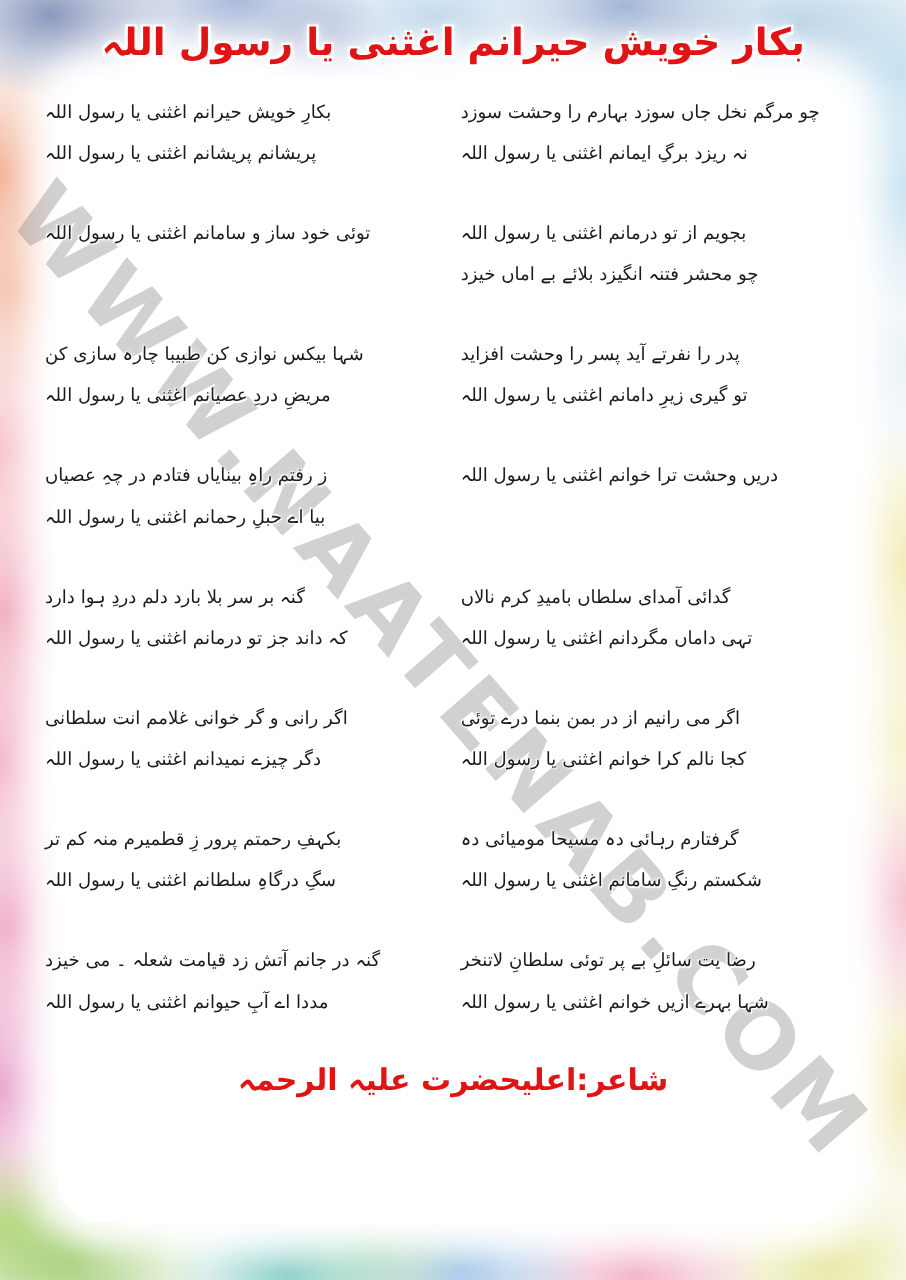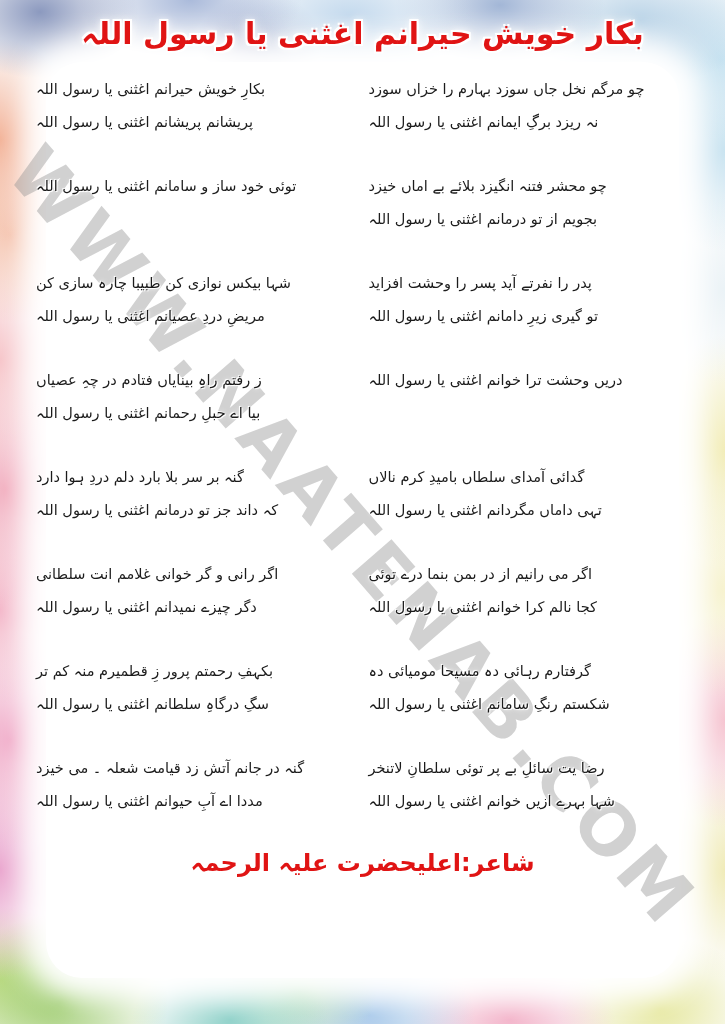--- a/index.html
+++ b/index.html
@@ -75,33 +75,33 @@
   <div class="paper"></div>
   <div class="watermark">WWW.NAATENAB.COM</div>
 
   <div class="content">
     <h1 class="title">بکار خویش حیرانم اغثنی یا رسول اللہ</h1>
 
     <div class="poem">
 
       <div class="row">
         <div class="half">
-          <div class="verse">چو مرگم نخل جاں سوزد بہارم را خزاں سوزد</div>
+          <div class="verse">چو مرگم نخل جاں سوزد بہارم را وحشت سوزد</div>
           <div class="verse">نہ ریزد برگِ ایمانم اغثنی یا رسول اللہ</div>
         </div>
         <div class="half">
           <div class="verse">بکارِ خویش حیرانم اغثنی یا رسول اللہ</div>
           <div class="verse">پریشانم پریشانم اغثنی یا رسول اللہ</div>
         </div>
       </div>
 
       <div class="row">
         <div class="half">
+          <div class="verse">بجویم از تو درمانم اغثنی یا رسول اللہ</div>
           <div class="verse">چو محشر فتنہ انگیزد بلائے بے اماں خیزد</div>
-          <div class="verse">بجویم از تو درمانم اغثنی یا رسول اللہ</div>
         </div>
         <div class="half">
           <div class="verse">توئی خود ساز و سامانم اغثنی یا رسول اللہ</div>
         </div>
       </div>
 
       <div class="row">
         <div class="half">
           <div class="verse">پدر را نفرتے آید پسر را وحشت افزاید</div>
           <div class="verse">تو گیری زیرِ دامانم اغثنی یا رسول اللہ</div>

